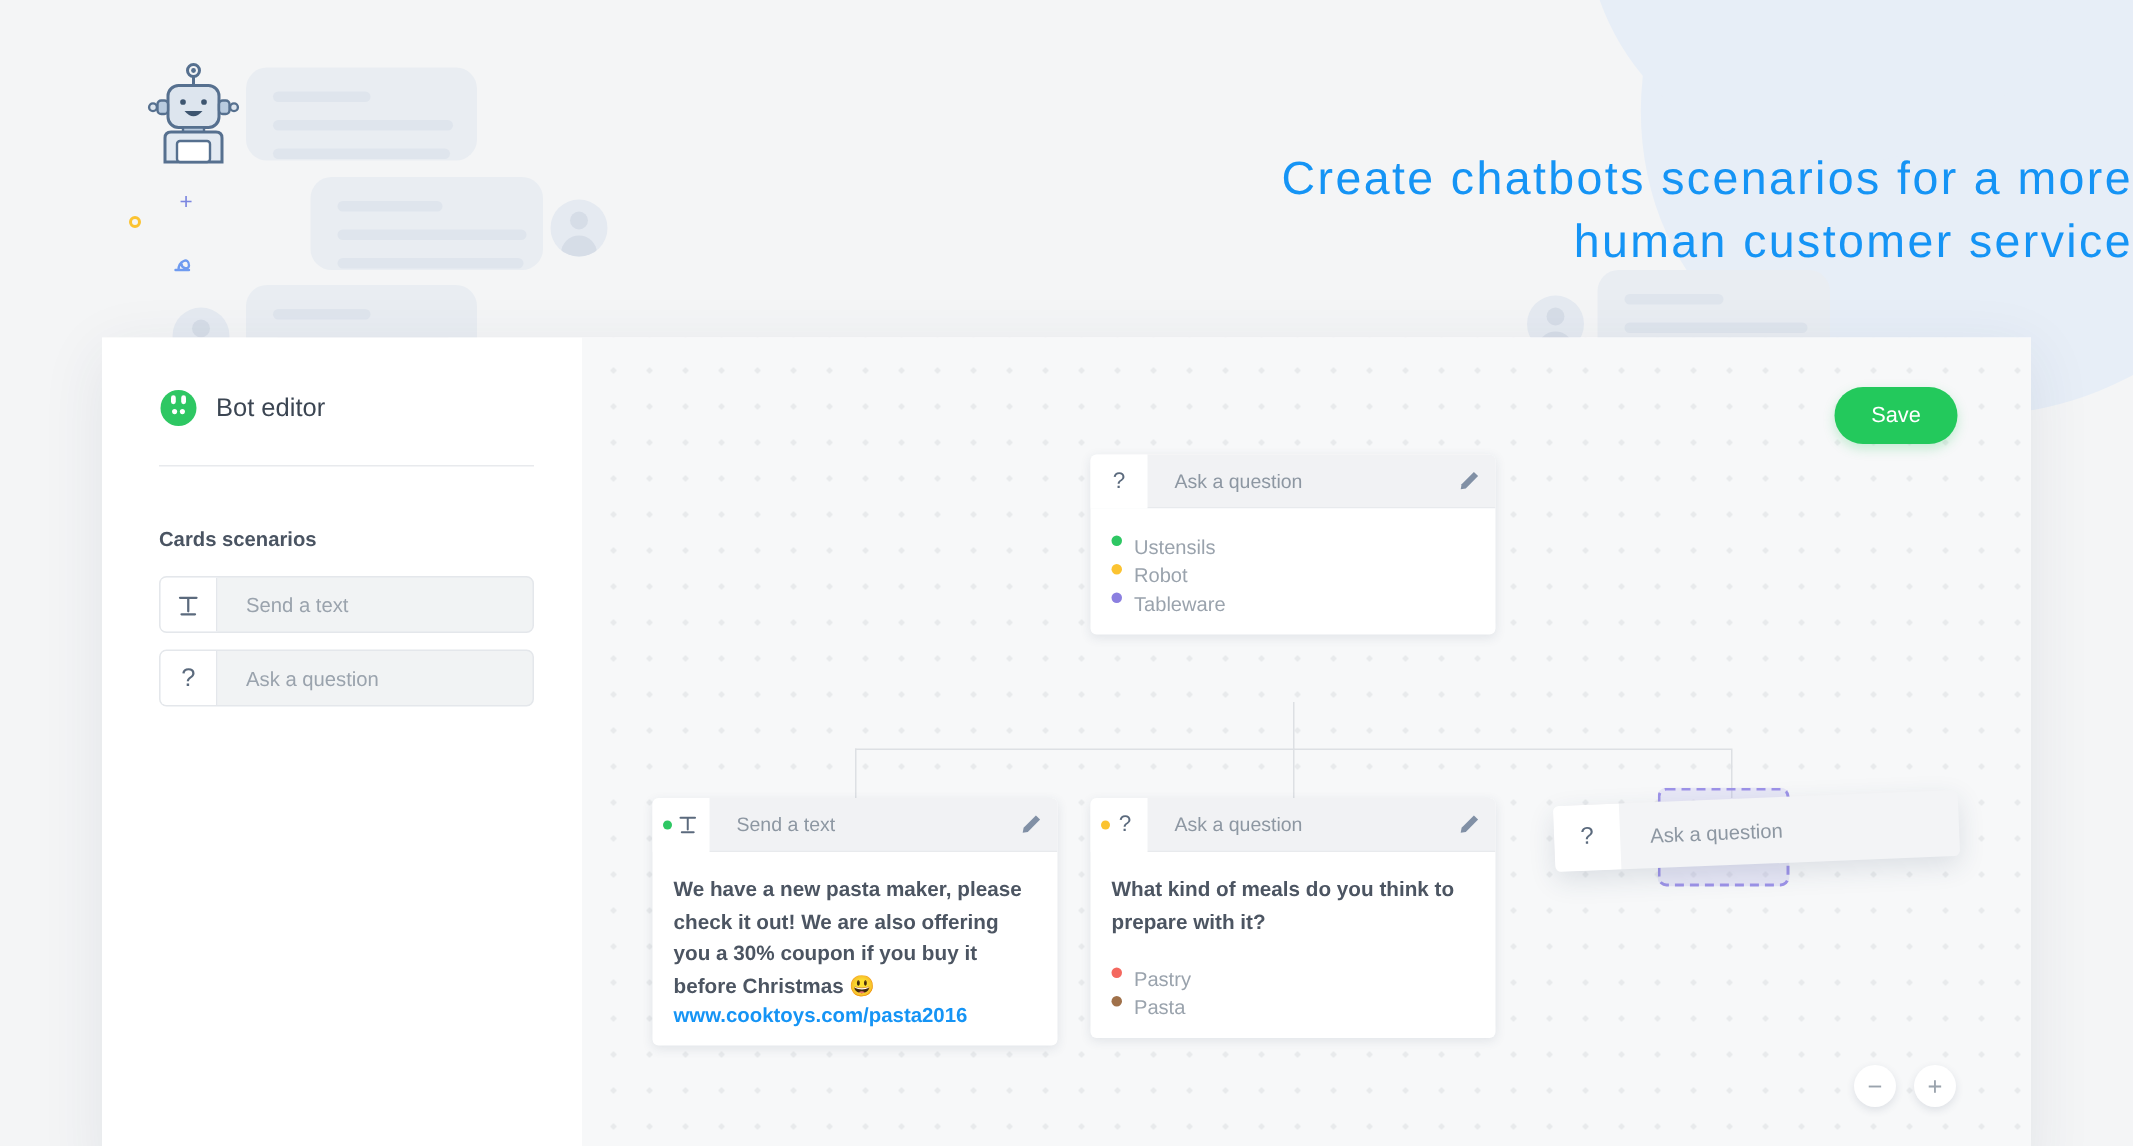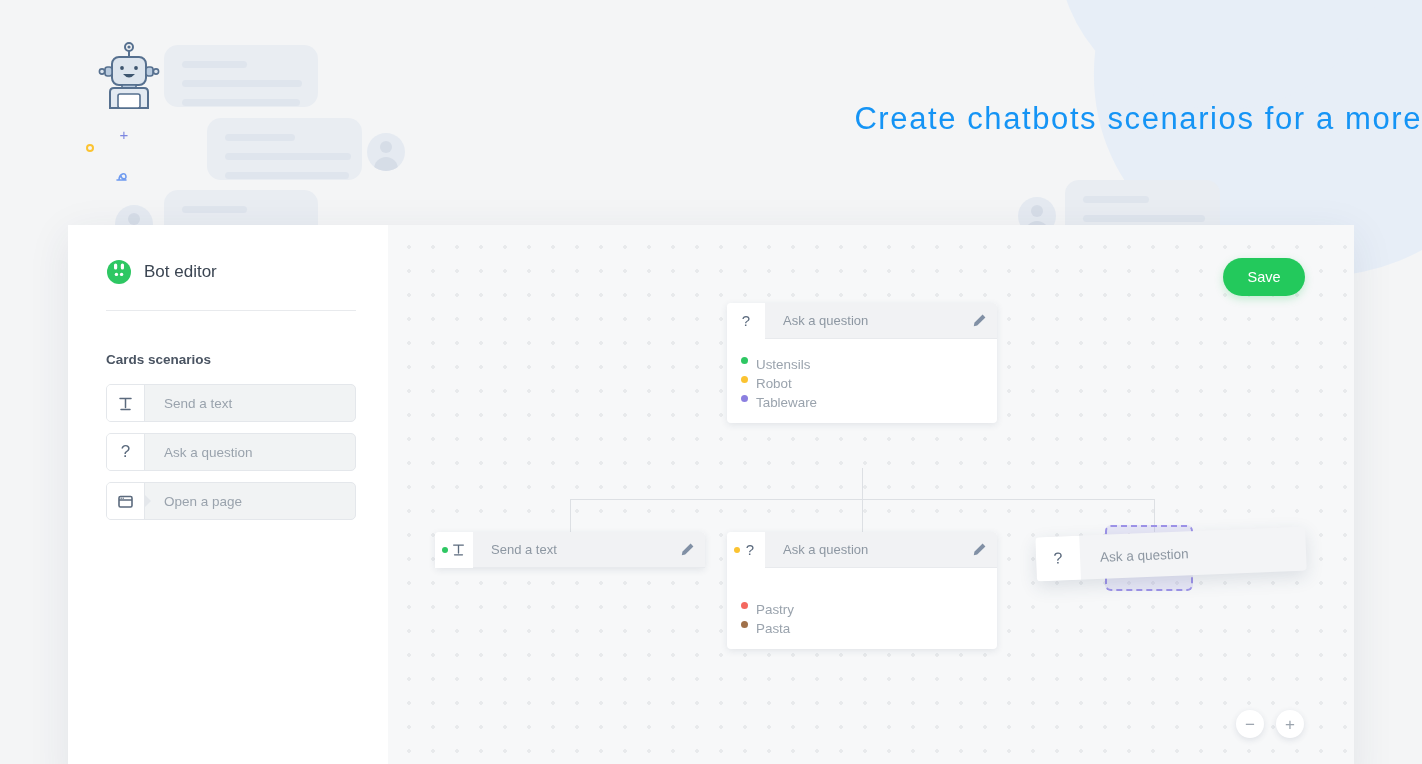--- a/index.html
+++ b/index.html
@@ -226,20 +226,21 @@
     <rect x="20" y="52" width="22" height="14" rx="2" fill="#ffffff" stroke="#56708f" stroke-width="1.6"></rect>
   </svg>
   <div class="deco-plus">+</div>
   <div class="deco-ring"></div>
   <svg class="deco-squiggle" viewBox="0 0 18 16">
     <path d="M3 14 h9 M5 14 c0 -6 7 -9 7 -3 c0 3 -5 2 -5 -1" fill="none" stroke="#6f9bf0" stroke-width="1.6" stroke-linecap="round"></path>
   </svg>
 
   <div class="headline">
     <div>Create chatbots scenarios for a more</div>
+    <div>human customer service</div>
   </div>
 
   <div class="app">
 
     <aside class="sidebar">
       <div class="brand">
         <svg class="brand-logo" viewBox="0 0 26 26">
           <circle cx="13" cy="13" r="12" fill="#2ec763"></circle>
           <rect x="8" y="4.5" width="3.2" height="6" rx="1.6" fill="#ffffff"></rect>
           <rect x="14.8" y="4.5" width="3.2" height="6" rx="1.6" fill="#ffffff"></rect>
@@ -265,31 +266,20 @@
 
         <div class="comp">
           <div class="comp-ico">
               <span class="qmark">?</span>
             </div>
           <div class="comp-txt">Ask a question</div>
         </div>
 
 
 
-        <div class="comp notch">
-          <div class="comp-ico">
-            <svg width="17" height="17" viewBox="0 0 17 17">
-              <rect x="2" y="3.5" width="13" height="10.5" rx="1.4" fill="none" stroke="#5b6a7d" stroke-width="1.6"></rect>
-              <path d="M2 7 h13" stroke="#5b6a7d" stroke-width="1.6"></path>
-              <circle cx="4.2" cy="5.3" r="0.7" fill="#5b6a7d"></circle>
-              <circle cx="6.2" cy="5.3" r="0.7" fill="#5b6a7d"></circle>
-            </svg>
-          </div>
-          <div class="comp-txt">Open a page</div>
-        </div>
 
       </div>
     </aside>
 
     <section class="canvas">
 
       <button class="save-btn">Save</button>
 
       <div class="conn" style="left:474px;top:243px;width:1px;height:32px;"></div>
       <div class="conn" style="left:182px;top:274px;width:584px;height:1px;"></div>
@@ -331,36 +321,41 @@
                 <path d="M3 3.5h11M8.5 3.5v9M4 14.5h9" fill="none" stroke="#5b6a7d" stroke-width="1.5" stroke-linecap="round"></path>
               </svg>
           </div>
           <div class="node-title">Send a text</div>
           <div class="node-edit">
             <svg width="15" height="15" viewBox="0 0 15 15">
                 <path d="M10.6 1.6 l2.8 2.8 l-8.2 8.2 l-3.4 0.6 l0.6 -3.4 z" fill="#8190a5"></path>
               </svg>
           </div>
         </div>
+        <div class="node-body">
+          <div class="node-text">We have a new pasta maker, please check it out! We are also offering you a 30% coupon if you buy it before Christmas 😃</div>
+          <a class="node-link" href="#">www.cooktoys.com/pasta2016</a>
+        </div>
       </div>
 
       <div class="node" style="left:339px;top:307px;width:270px;">
         <div class="node-head">
           <div class="node-ico">
             <span class="dot" style="background:#fbc331"></span>
             <span style="margin-left:8px;">?</span>
           </div>
           <div class="node-title">Ask a question</div>
           <div class="node-edit">
             <svg width="15" height="15" viewBox="0 0 15 15">
                 <path d="M10.6 1.6 l2.8 2.8 l-8.2 8.2 l-3.4 0.6 l0.6 -3.4 z" fill="#8190a5"></path>
               </svg>
           </div>
         </div>
         <div class="node-body">
+          <div class="node-text">What kind of meals do you think to prepare with it?</div>
           <div class="opt" style="margin-top:20px;">
             <span class="odot" style="background:#f4685f"></span>
             <span>Pastry</span>
           </div>
           <div class="opt">
             <span class="odot" style="background:#a0714a"></span>
             <span>Pasta</span>
           </div>
         </div>
       </div>

